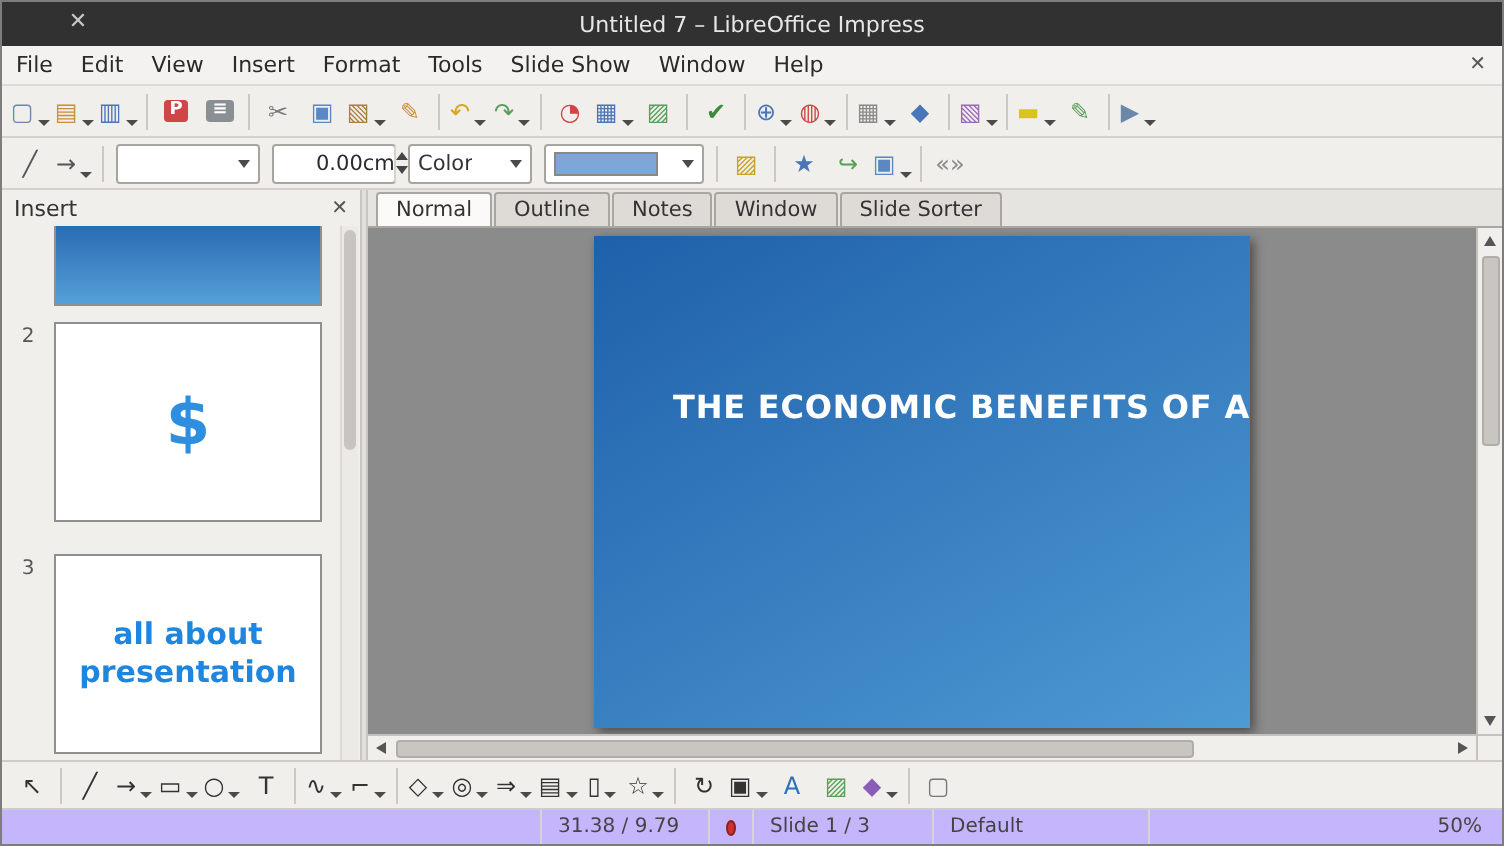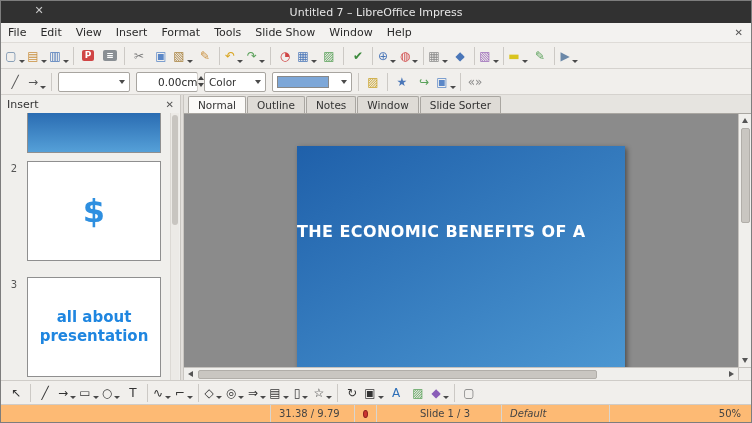--- a/index.html
+++ b/index.html
@@ -56,46 +56,46 @@
 
   .splitter { width:3px; background:#e2dfdb; border-right:1px solid #c9c6c1; }
 
   .main { flex:1; display:flex; flex-direction:column; min-width:0; }
   .tabs-row { height:19px; background:#e6e4e0; border-bottom:1px solid #a9a6a1; display:flex; align-items:flex-end; padding-left:4px; flex:0 0 19px; }
   .vtab { padding:2px 9px 2px; font-size:10.5px; border:1px solid #a9a6a1; border-bottom:none; background:#dedbd6; color:#333; margin-right:1px; border-radius:2px 2px 0 0; white-space:nowrap; }
   .vtab.active { background:#fbfaf8; position:relative; }
 
   .canvas-wrap { flex:1; display:flex; min-height:0; }
   .canvas { flex:1; position:relative; background:#8b8b8b; overflow:hidden; }
-  .slide { position:absolute; top:4px; left:50%; transform:translateX(-50%); width:328px; height:246px; box-shadow:2px 2px 5px rgba(0,0,0,0.45); text-align:left;margin-top:28px; }
+  .slide { position:absolute; top:4px; left:50%; transform:translateX(-50%); width:328px; height:246px; box-shadow:2px 2px 5px rgba(0,0,0,0.45); text-align:right; }
   .slide-title { margin-top:74px; color:#fff; font-size:16px; font-weight:bold; letter-spacing:0.4px; line-height:1.55; }
   .slide-subtitle { margin-top:14px; color:#fff; font-size:11.5px; font-weight:bold; letter-spacing:0.3px; }
 
   .vscroll { width:13px; background:#f0efec; border-left:1px solid #c5c2be; display:flex; flex-direction:column; align-items:center; }
   .sbox { height:13px; width:13px; display:flex; align-items:center; justify-content:center; flex:0 0 13px; }
   .arr-up { width:0; height:0; border-left:3.5px solid transparent; border-right:3.5px solid transparent; border-bottom:5px solid #555; }
   .arr-down { width:0; height:0; border-left:3.5px solid transparent; border-right:3.5px solid transparent; border-top:5px solid #555; }
   .arr-left { width:0; height:0; border-top:3.5px solid transparent; border-bottom:3.5px solid transparent; border-right:5px solid #555; }
   .arr-right { width:0; height:0; border-top:3.5px solid transparent; border-bottom:3.5px solid transparent; border-left:5px solid #555; }
   .vthumb { width:9px; height:95px; background:#c9c6c1; border:1px solid #b1aea9; border-radius:2px; margin-top:1px; }
   .hscroll-row { height:13px; display:flex; flex:0 0 13px; }
   .hscroll { flex:1; background:#f0efec; border-top:1px solid #c5c2be; display:flex; align-items:center; }
   .hthumb { height:9px; flex:0 0 72%; background:#c9c6c1; border:1px solid #b1aea9; border-radius:2px; margin-left:1px; }
   .corner { width:13px; background:#f0efec; border-top:1px solid #c5c2be; border-left:1px solid #c5c2be; }
 
   
   .drawbar { height:24px; background:#f1efec; border-top:1px solid #cfccc8; display:flex; align-items:center; padding-left:4px; flex:0 0 24px; }
   .drawbar .tbtn { height:20px; font-size:12px; }
 
   
-  .statusbar { height:18px; background:#fdba74; border-top:1px solid #cfccc8; display:flex; align-items:center; font-size:10px; color:#444; flex:0 0 18px; }
+  .statusbar { height:18px; background:#c4b5fd; border-top:1px solid #cfccc8; display:flex; align-items:center; font-size:10px; color:#444; flex:0 0 18px; }
   .sb-sec { padding:0 8px; border-right:1px solid #d8d5d0; height:100%; display:flex; align-items:center; white-space:nowrap; }
   .sb-blank { width:270px; }
   .sb-pos { width:84px; } .sb-size { width:88px; } .sb-dot { width:22px; justify-content:center; }
-  .sb-slide { width:90px;margin-left:35px; } .sb-style { width:108px;font-style:italic; }
+  .sb-slide { width:90px; } .sb-style { width:108px; }
   .sb-fill { flex:1; border-right:none; }
   .sb-zoom { border-right:none; padding-right:10px; }
   .red-dot { width:8px; height:8px; border-radius:50%; background:#cc3430; border:1px solid #8e211e; }
 </style>
 </head>
 <body>
 
 <div class="window">
 
   <div class="titlebar">

